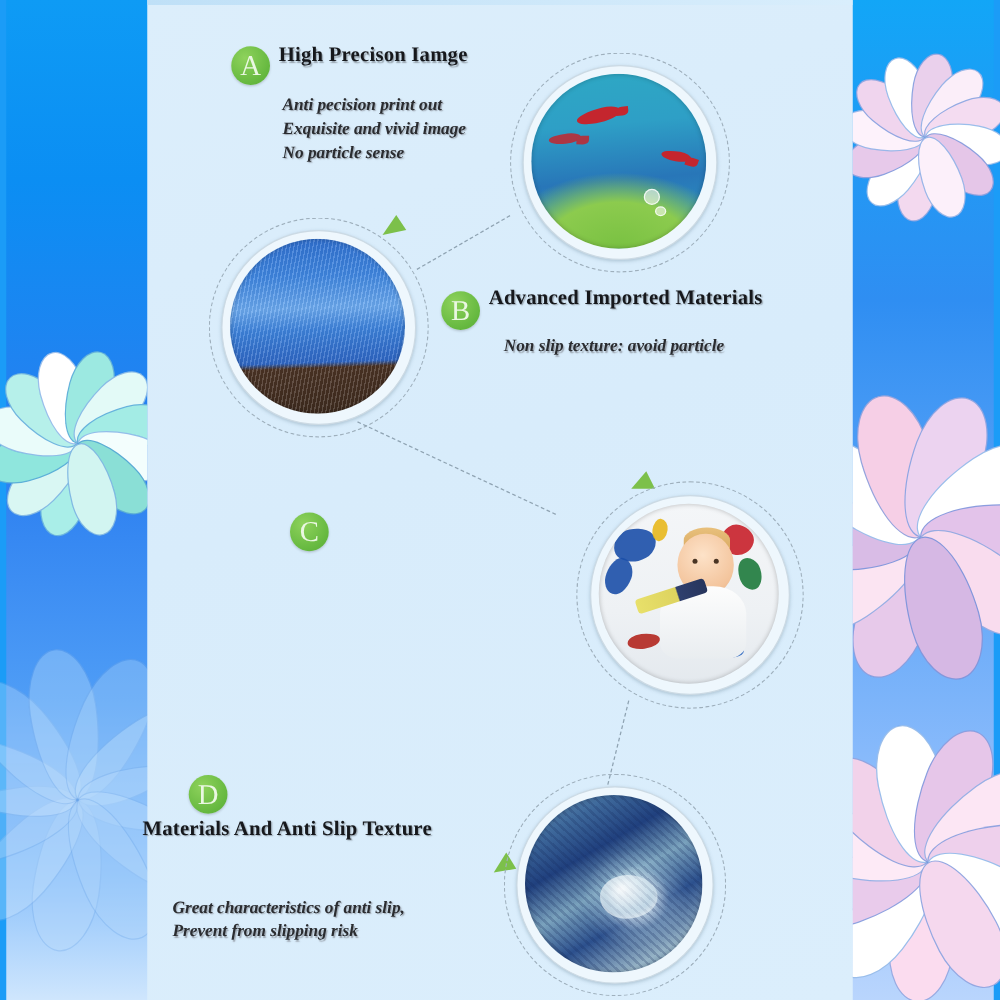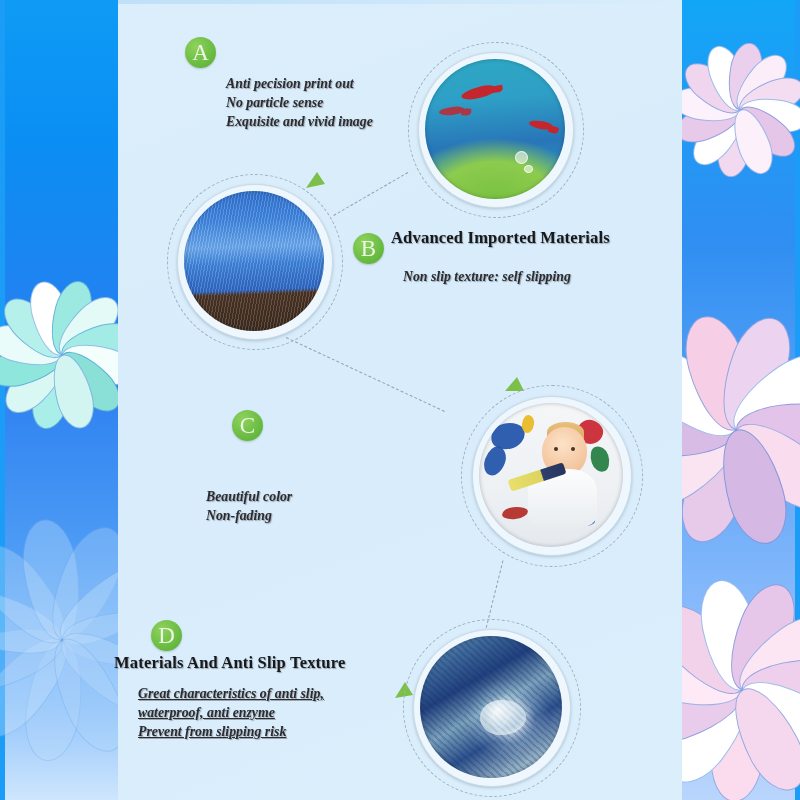--- a/index.html
+++ b/index.html
@@ -308,24 +308,25 @@
           <i style="width: 50px; height: 110px; margin-left: -25px; background: rgb(245, 216, 238);"></i>
         </div>
       </div>
   </div>
 
   <div class="panel">
     <div class="panel-top-line"></div>
 
 
     <div class="badge" style="left:67px;top:37px;">A</div>
+    <div class="heading" style="left:105px;top:34px;">High Precison Iamge</div>
     <div class="body-text" style="left:108px;top:74px;">
       <div>Anti pecision print out</div>
+      <div>Exquisite and vivid image</div>
       <div>No particle sense</div>
-      <div>Exquisite and vivid image</div>
     </div>
 
     <div class="photo-wrap" style="left:288px;top:40px;width:180px;height:180px;">
       <div class="dash-ring" style="left:2px;top:2px;width:174px;height:174px;"></div>
       <div class="ring" style="left:12px;top:12px;width:154px;height:154px;"></div>
       <div class="photo ph-koi" style="left:19px;top:19px;width:140px;height:140px;">
         <div class="koi" style="left:26%;top:20%;width:36px;height:11px;transform:rotate(-14deg);"></div>
         <div class="koi" style="left:10%;top:34%;width:26px;height:8px;transform:rotate(-6deg);opacity:.85;"></div>
         <div class="koi" style="left:74%;top:44%;width:24px;height:8px;transform:rotate(10deg);"></div>
         <div class="bubble" style="left:64%;top:66%;width:11px;height:11px;"></div>
@@ -340,33 +341,29 @@
 
     <div class="photo-wrap" style="left:47px;top:172px;width:180px;height:180px;">
       <div class="dash-ring" style="left:2px;top:2px;width:174px;height:174px;"></div>
       <div class="ring" style="left:12px;top:12px;width:154px;height:154px;"></div>
       <div class="photo ph-fabric" style="left:19px;top:19px;width:140px;height:140px;"></div>
     </div>
 
     <div class="badge" style="left:235px;top:233px;">B</div>
     <div class="heading" style="left:273px;top:228px;">Advanced Imported Materials</div>
     <div class="body-text" style="left:285px;top:267px;">
-      <div>Non slip texture: self slipping</div>
+      <div>Non slip texture: avoid particle</div>
     </div>
 
     <div class="dash-line" style="left:168px;top:337px;width:175px;transform:rotate(25deg);"></div>
     <svg class="arrow" style="left:385px;top:375px;width:22px;height:20px;" viewBox="0 0 22 20">
       <path d="M2 16 L14 2 L21 16 Z" fill="#7cc04a"></path>
     </svg>
 
     <div class="badge" style="left:114px;top:410px;">C</div>
-    <div class="body-text" style="left:88px;top:487px;">
-      <div>Beautiful color</div>
-      <div>Non-fading</div>
-    </div>
 
     <div class="photo-wrap" style="left:341px;top:383px;width:186px;height:186px;">
       <div class="dash-ring" style="left:2px;top:2px;width:180px;height:180px;"></div>
       <div class="ring" style="left:13px;top:13px;width:158px;height:158px;"></div>
       <div class="photo ph-baby" style="left:20px;top:20px;width:144px;height:144px;">
         <div class="splat" style="left:8%;top:14%;width:34px;height:26px;background:#1b4fa8;transform:rotate(-12deg);"></div>
         <div class="splat" style="left:4%;top:30%;width:20px;height:30px;background:#1b4fa8;transform:rotate(20deg);"></div>
         <div class="splat" style="left:68%;top:12%;width:26px;height:24px;background:#c8202a;transform:rotate(15deg);"></div>
         <div class="splat" style="left:78%;top:30%;width:18px;height:26px;background:#1d7a3c;transform:rotate(-18deg);"></div>
         <div class="splat" style="left:30%;top:8%;width:12px;height:18px;background:#e8b81c;transform:rotate(8deg);"></div>
@@ -382,23 +379,22 @@
       </div>
     </div>
 
     <div class="dash-line" style="left:385px;top:560px;width:105px;transform:rotate(104deg);"></div>
     <svg class="arrow" style="left:274px;top:680px;width:22px;height:20px;" viewBox="0 0 22 20">
       <path d="M3 18 L13 2 L21 15 Z" fill="#7cc04a"></path>
     </svg>
 
     <div class="badge" style="left:33px;top:620px;">D</div>
     <div class="heading" style="left:-4px;top:653px;">Materials And Anti Slip Texture</div>
-    <div class="body-text" style="left:20px;top:684px;text-decoration:underline;">
+    <div class="body-text" style="left:20px;top:716px;">
       <div>Great characteristics of anti slip,</div>
-      <div>waterproof, anti enzyme</div>
       <div>Prevent from slipping risk</div>
     </div>
 
     <div class="photo-wrap" style="left:283px;top:617px;width:182px;height:182px;">
       <div class="dash-ring" style="left:2px;top:2px;width:176px;height:176px;"></div>
       <div class="ring" style="left:12px;top:12px;width:156px;height:156px;"></div>
       <div class="photo ph-water" style="left:19px;top:19px;width:142px;height:142px;">
         <div class="droplet"></div>
       </div>
     </div>

